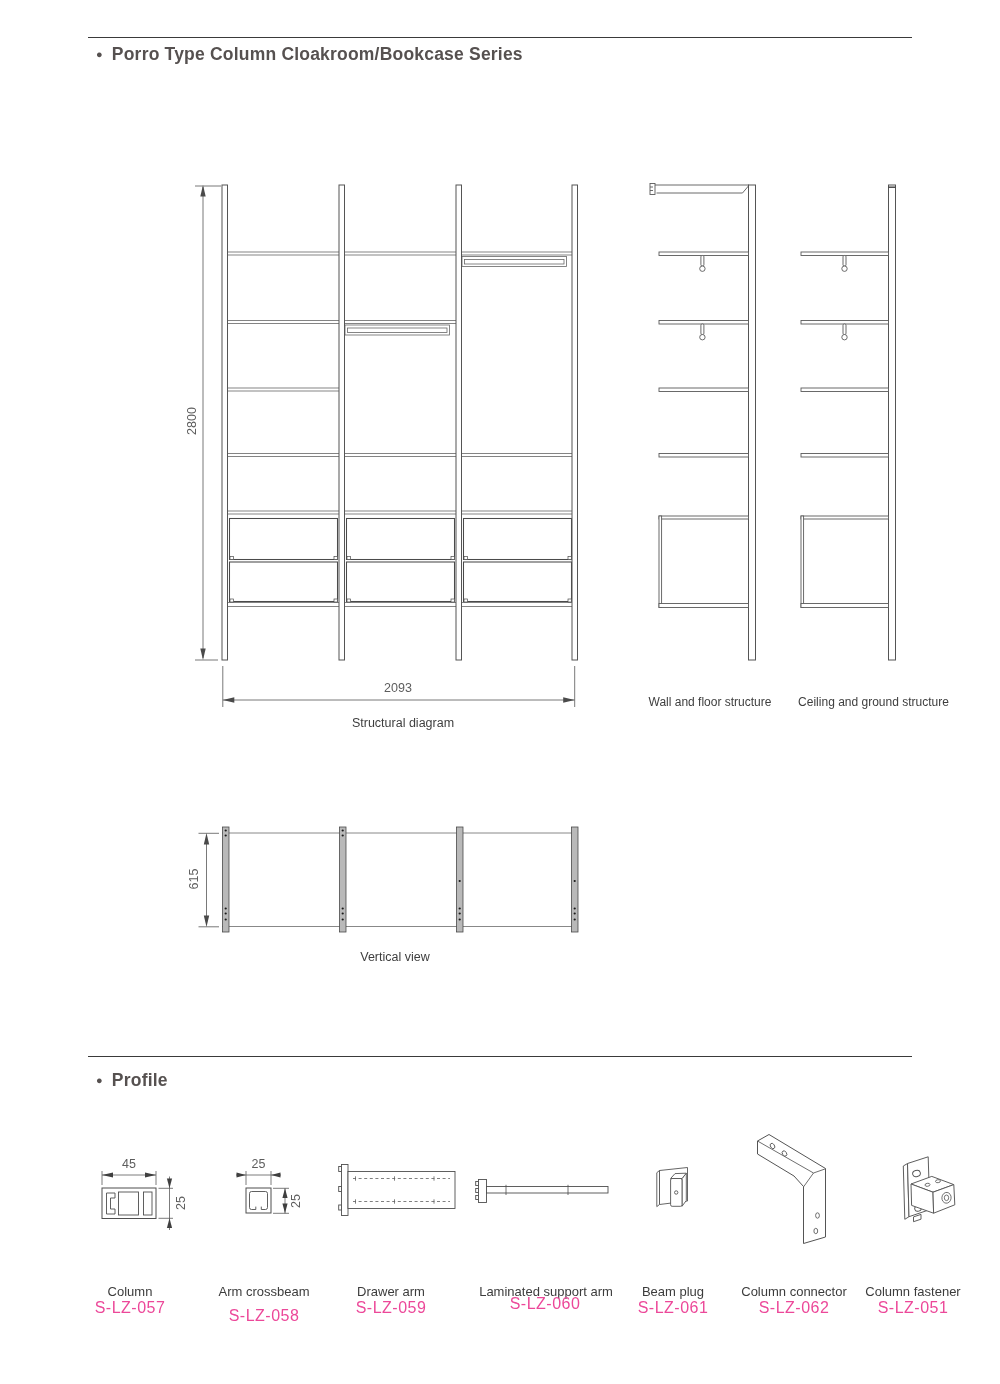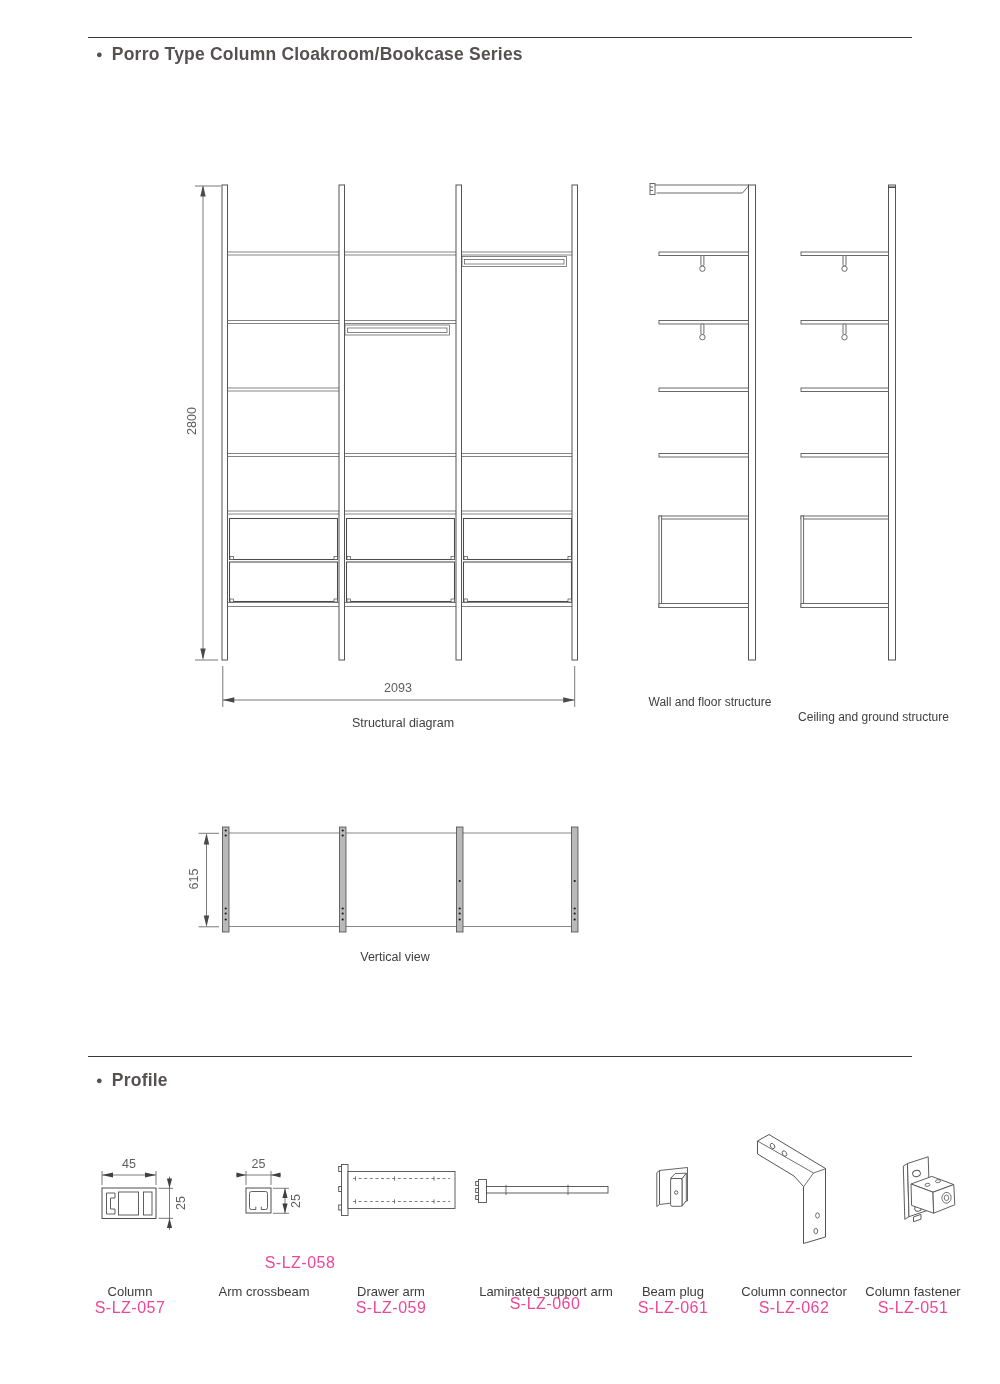--- a/index.html
+++ b/index.html
@@ -293,34 +293,34 @@
         <ellipse cx="946.5" cy="1197.8" rx="2.2" ry="2.8"></ellipse>
       </g>
     </g>
   </svg>
 
   <div class="lbl dim rot" style="left:192px; top:421px;">2800</div>
   <div class="lbl dim" style="left:398px; top:688px;">2093</div>
   <div class="lbl" style="left:403px; top:723px;">Structural diagram</div>
 
   <div class="lbl small" style="left:710px;   top:702px;">Wall and floor structure</div>
-  <div class="lbl small" style="left:873.5px; top:702px;margin-top:15px;">Ceiling and ground structure</div>
+  <div class="lbl small" style="left:873.5px; top:702px;">Ceiling and ground structure</div>
 
   <div class="lbl dim rot" style="left:194px; top:879px;">615</div>
   <div class="lbl" style="left:395px; top:957px;">Vertical view</div>
 
   <div class="lbl dim" style="left:129px;   top:1164px;">45</div>
   <div class="lbl dim rot" style="left:180.5px; top:1203px;">25</div>
   <div class="lbl dim" style="left:258.5px; top:1164px;">25</div>
   <div class="lbl dim rot" style="left:296px;   top:1200.5px;">25</div>
 
   <div class="lbl part-name" style="left:130px; top:1291px;">Column</div>
   <div class="lbl part-code" style="left:130px; top:1307.5px;">S-LZ-057</div>
   <div class="lbl part-name" style="left:264px; top:1291px;">Arm crossbeam</div>
-  <div class="lbl part-code" style="left:264px; top:1263px;margin-left:36px;">S-LZ-058</div>
+  <div class="lbl part-code" style="left:264px; top:1316px;">S-LZ-058</div>
   <div class="lbl part-name" style="left:391px; top:1291px;">Drawer arm</div>
   <div class="lbl part-code" style="left:391px; top:1307.5px;">S-LZ-059</div>
   <div class="lbl part-name" style="left:546px; top:1291px;">Laminated support arm</div>
   <div class="lbl part-code" style="left:545px; top:1304px;">S-LZ-060</div>
   <div class="lbl part-name" style="left:673px; top:1291px;">Beam plug</div>
   <div class="lbl part-code" style="left:673px; top:1307.5px;">S-LZ-061</div>
   <div class="lbl part-name" style="left:794px; top:1291px;">Column connector</div>
   <div class="lbl part-code" style="left:794px; top:1307.5px;">S-LZ-062</div>
   <div class="lbl part-name" style="left:913px; top:1291px;">Column fastener</div>
   <div class="lbl part-code" style="left:913px; top:1307.5px;">S-LZ-051</div>

